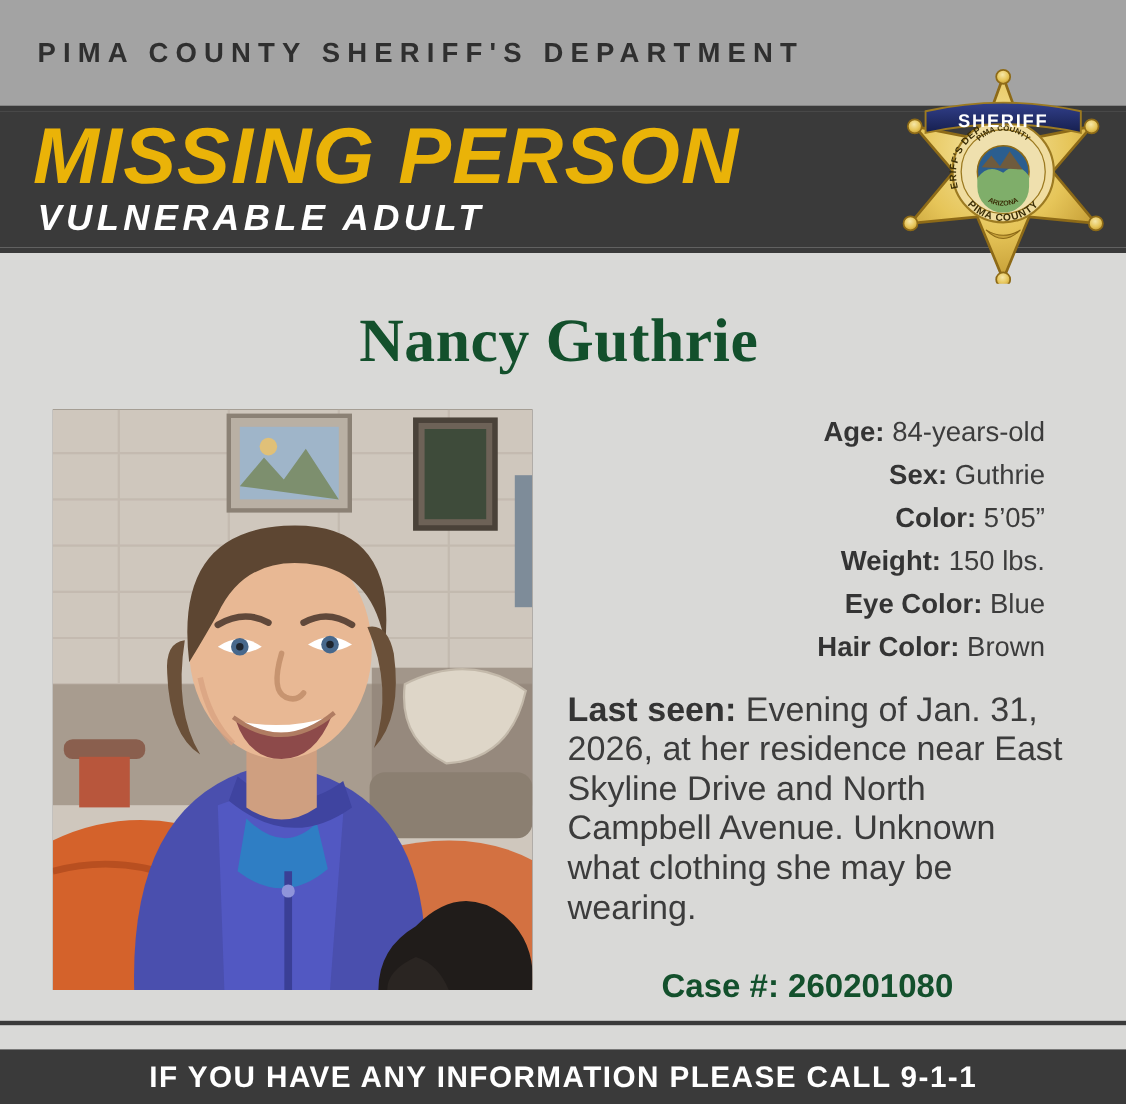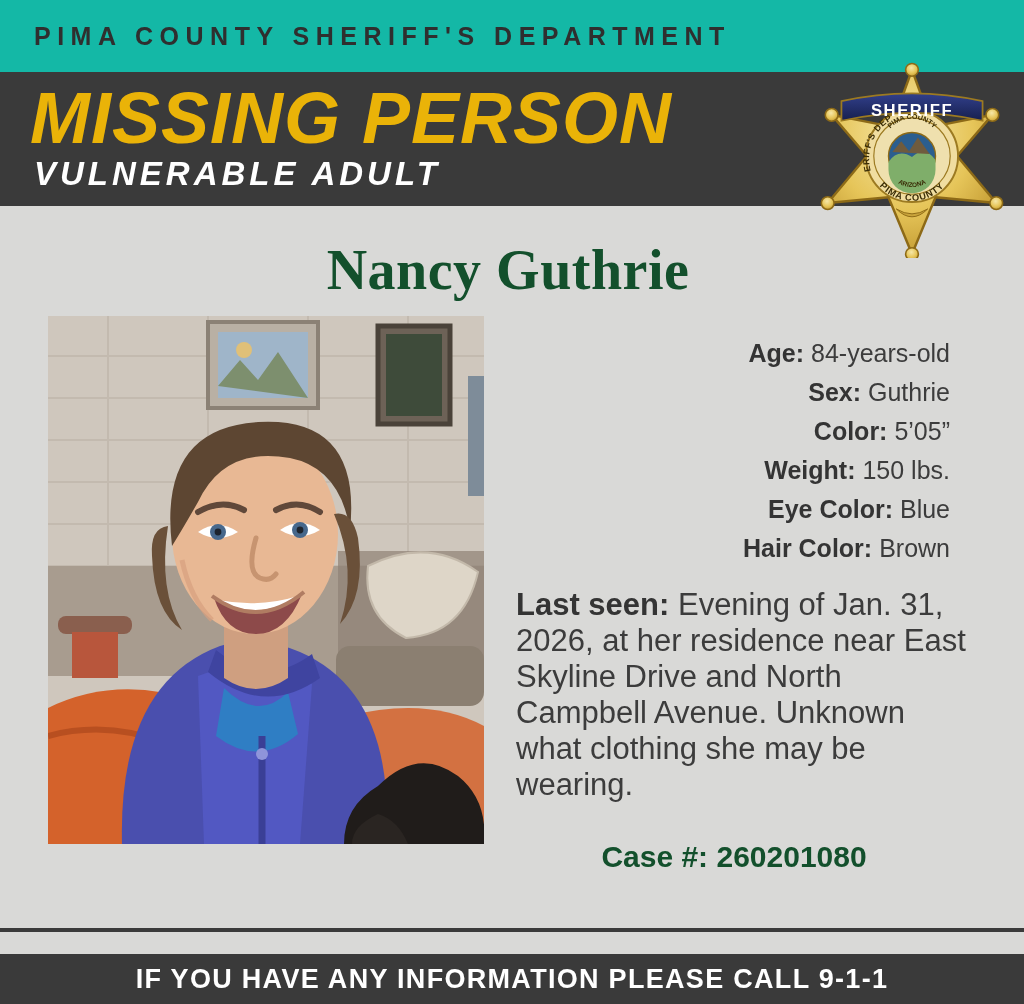--- a/index.html
+++ b/index.html
@@ -15,25 +15,25 @@
   }
   .poster {
     position: relative;
     width: 1024px;
     height: 1004px;
     background: #d9d9d7;
     box-sizing: border-box;
   }
   
   .agency-bar {
-    height: 72px;
+    height: 96px;
     display: flex;
     align-items: center;
     padding-left: 34px;
-    background: #14b8a6;
+    background: #a3a3a3;
   }
   .agency-name {
     font-family: "Liberation Sans", sans-serif;
     font-size: 25px;
     font-weight: bold;
     letter-spacing: 6.5px;
     color: #2f2f2f;
     white-space: nowrap;
   }
   .rule {
@@ -81,21 +81,21 @@
   .content {
     position: relative;
     padding: 0;
   }
   .name {
     text-align: center;
     font-family: "Liberation Serif", serif;
     font-weight: bold;
     font-size: 56px;
     color: #13502c;
-    margin: 0;
+    margin: 16px;
     padding: 32px 0 14px 0;
     padding-right: 8px;
     letter-spacing: 0.5px;
   }
   .columns {
     display: flex;
     align-items: flex-start;
     padding: 0 40px 0 48px;
   }
   .photo-col {
@@ -112,21 +112,20 @@
   }
   .photo svg { display: block; }
   .info-col {
     flex: 1 1 auto;
     padding-left: 30px;
     padding-top: 2px;
   }
   .specs {
     text-align: right;
     padding-right: 34px;
-    margin-top: 16px;
   }
   .spec-row {
     font-size: 25px;
     line-height: 39px;
     color: #3c3c3c;
     white-space: nowrap;
   }
   .spec-label {
     font-weight: bold;
     color: #343434;

